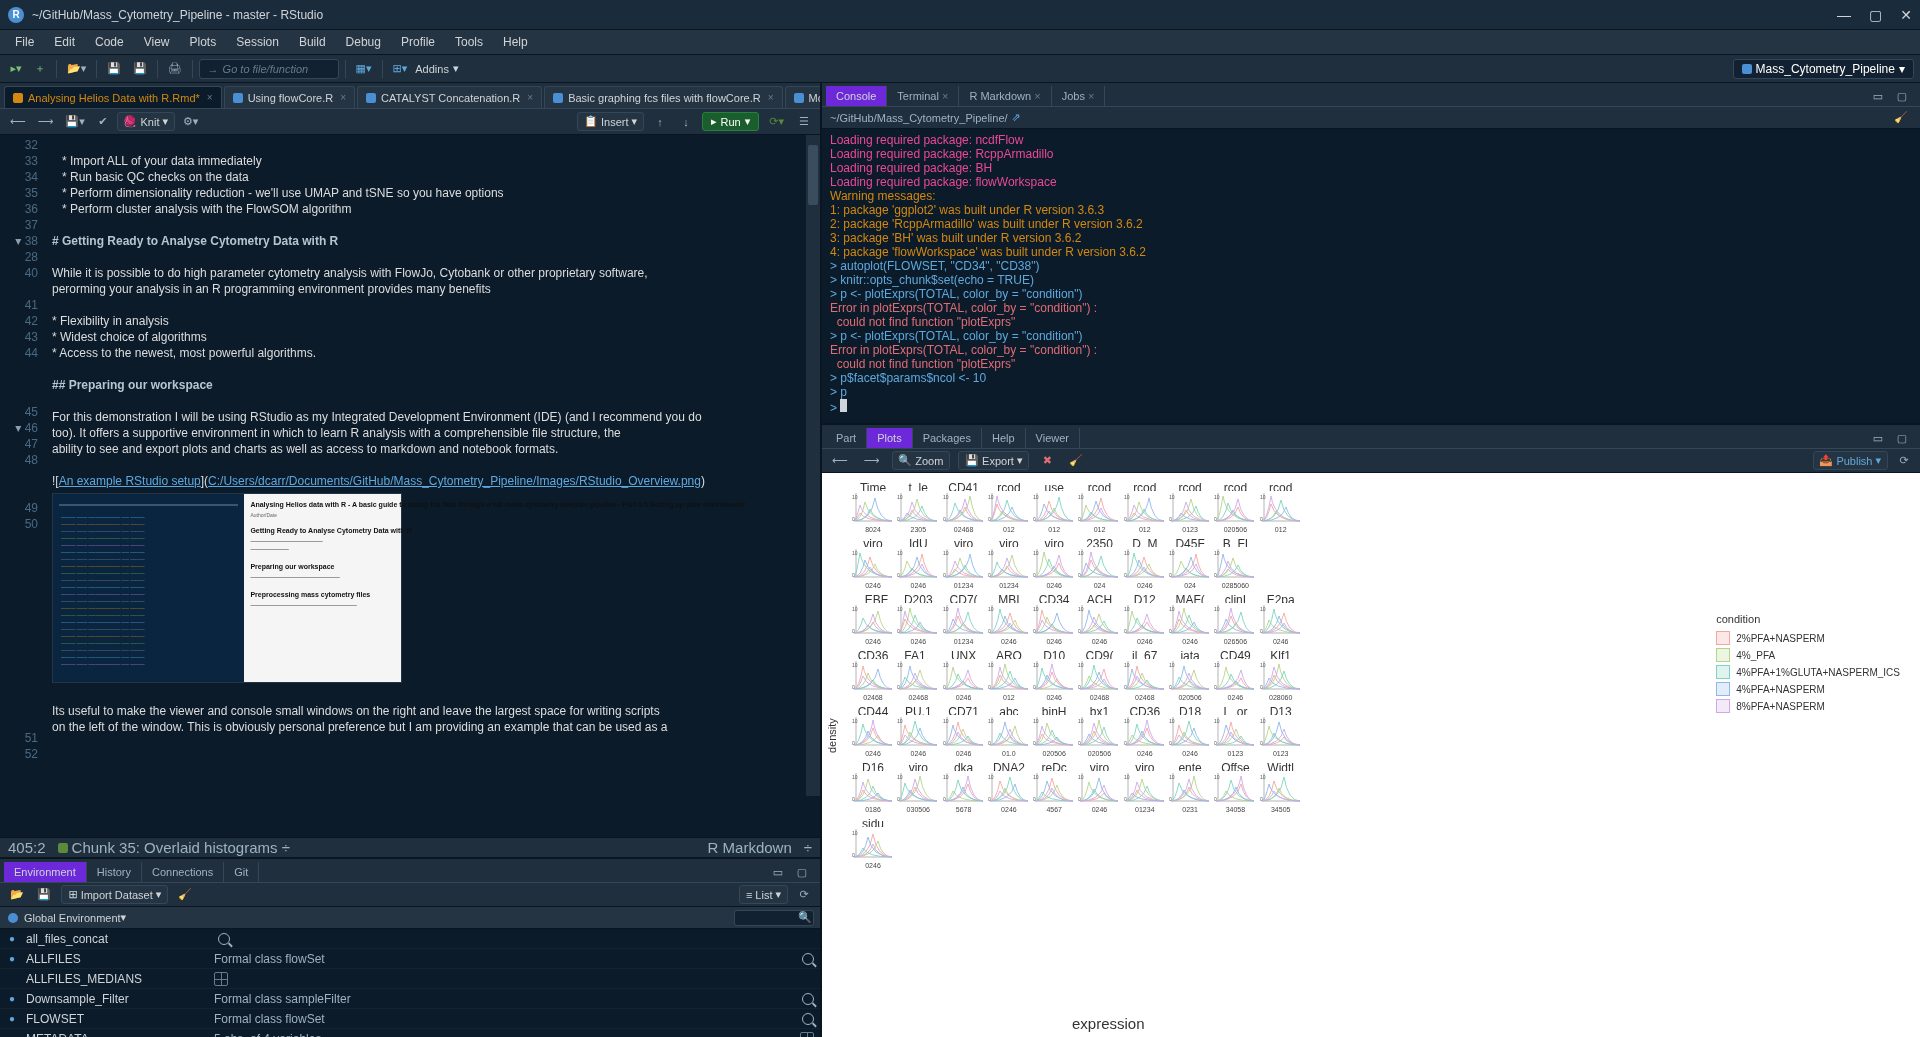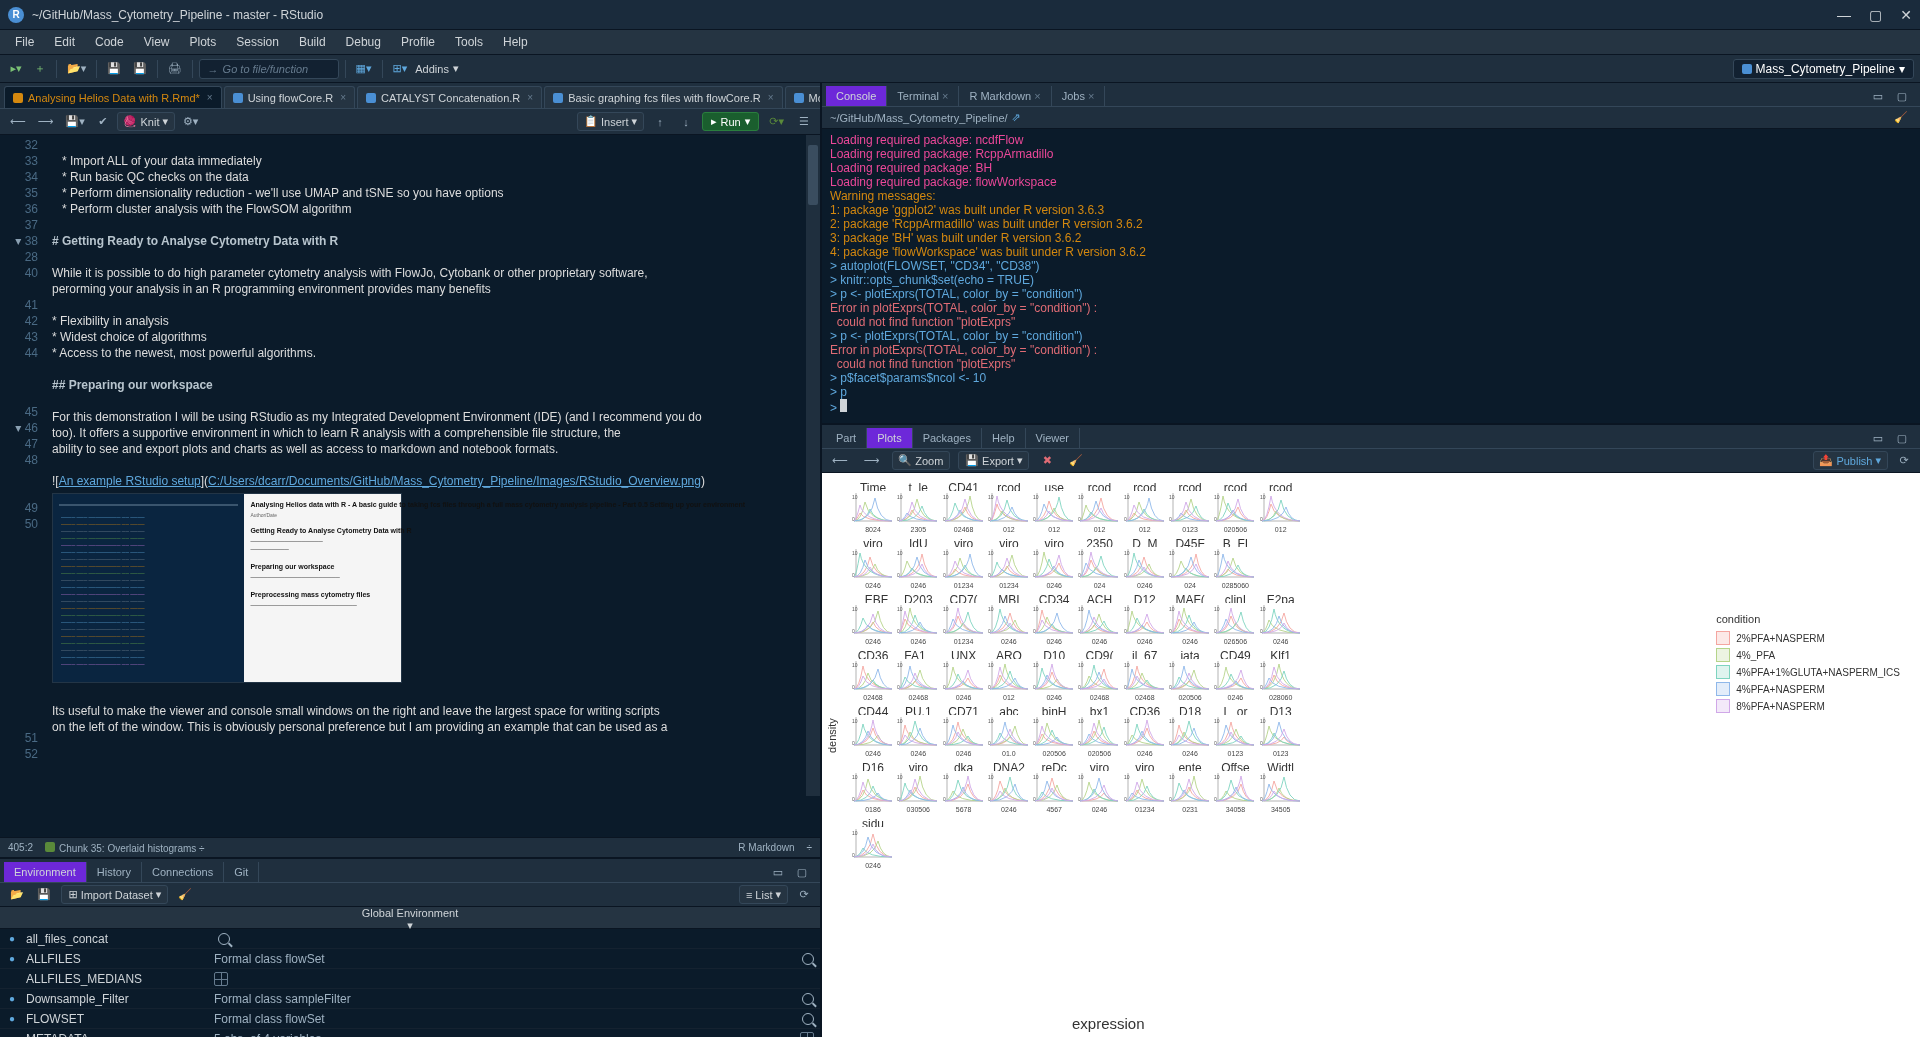--- a/index.html
+++ b/index.html
@@ -49,32 +49,32 @@
 .code .path { color: #5fa8dd; text-decoration: underline;}
 .code .blockimg { width: 350px; height: 190px; background: #09233c; border: 1px solid #233546; margin: 4px 0; display:flex;}
 .blockimg .mock-left { width: 55%; background: linear-gradient(#0a2540,#0a2540); position:relative; padding:4px;}
 .blockimg .mock-left::before { content:''; position:absolute; top:10px; left:6px; right:6px; height:2px; background:#3a556e;}
 .blockimg .mock-right { width: 45%; background: #f5f5f5; color:#222; font-size:6px; padding:6px; line-height:1.3;}
 .blockimg .mock-right .h { font-size:7px; font-weight:bold; margin-bottom:3px; color:#111;}
 .mock-codelines { position:absolute; top:20px; left:8px; right:8px; bottom:8px; font-family:Consolas,monospace; font-size:5px; line-height:7px; overflow:hidden;}
 .mock-codelines span { display:block;}
 .mc1{color:#5fa8dd;} .mc2{color:#d4880f;} .mc3{color:#7a8a96;} .mc4{color:#6ab04c;} .mc5{color:#c678dd;}
 
-.editor-status { height: 20px; background: #1f2f3e; display: flex; align-items: center; padding: 0 8px; font-size: 10px; color: #9fb2c2; border-top: 1px solid #0a1522; gap: 12px; margin-top: 41px;}
+.editor-status { height: 20px; background: #1f2f3e; display: flex; align-items: center; padding: 0 8px; font-size: 15px; color: #9fb2c2; border-top: 1px solid #0a1522; gap: 12px; margin-top: 41px;}
 .editor-status .right { margin-left: auto; display: flex; gap: 12px; align-items: center;}
 .chunk-ind { width: 10px; height: 10px; background: #5a8a3a; border-radius: 2px; display: inline-block; margin-right: 4px;}
 
 
 .env-pane { height: 180px; display: flex; flex-direction: column; border-top: 2px solid #0a1522;}
 .pane-tabs { height: 24px; background: #1f2f3e; display: flex; align-items: flex-end; padding: 0 4px; border-bottom: 1px solid #344759;}
 .pane-tab { padding: 4px 10px; font-size: 11px; color: #9fb2c2; border-right: 1px solid #344759; cursor: pointer;}
 .pane-tab.active { background: #6d28d9; color: #cfd4d8; text-align: right;}
 .pane-tabs .pctrls { margin-left: auto; display: flex; gap: 4px; padding-right:4px;}
 .env-toolbar { height: 24px; background: #1f2f3e; display: flex; align-items: center; padding: 0 6px; gap: 6px; border-bottom: 1px solid #0a1522; font-size: 11px;}
-.global-env { height: 22px; background: #253442; display: flex; align-items: center; padding: 0 8px; font-size: 11px; color: #cfd4d8; border-bottom: 1px solid #0a1522; flex-direction: column;}
+.global-env { height: 22px; background: #253442; display: flex; align-items: center; padding: 0 8px; font-size: 11px; color: #cfd4d8; border-bottom: 1px solid #0a1522;}
 .env-list { flex: 1; overflow-y: auto; background: #0b1b2a; font-family: Consolas, monospace; font-size: 12px;}
 .env-row { display: flex; align-items: center; height: 20px; padding: 0 6px; gap: 8px; border-bottom: 1px solid #152230;}
 .env-row .exp { width: 12px; color: #5fa8dd; font-size: 10px; text-align: center;}
 .env-row .name { width: 180px; color: #cfd4d8;}
 .env-row .val { flex: 1; color: #9fb2c2;}
 .env-row .grid-ico { width: 14px; height: 14px; border: 1px solid #667b8e; border-radius: 2px; position: relative;}
 .env-row .grid-ico::before, .env-row .grid-ico::after { content:''; position:absolute; background:#667b8e;}
 .env-row .grid-ico::before { top:6px; left:0; right:0; height:1px;}
 .env-row .grid-ico::after { left:6px; top:0; bottom:0; width:1px;}
 .env-row .mag { width: 12px; height: 12px; border: 1.5px solid #9fb2c2; border-radius: 50%; position: relative; margin-left: 4px;}

